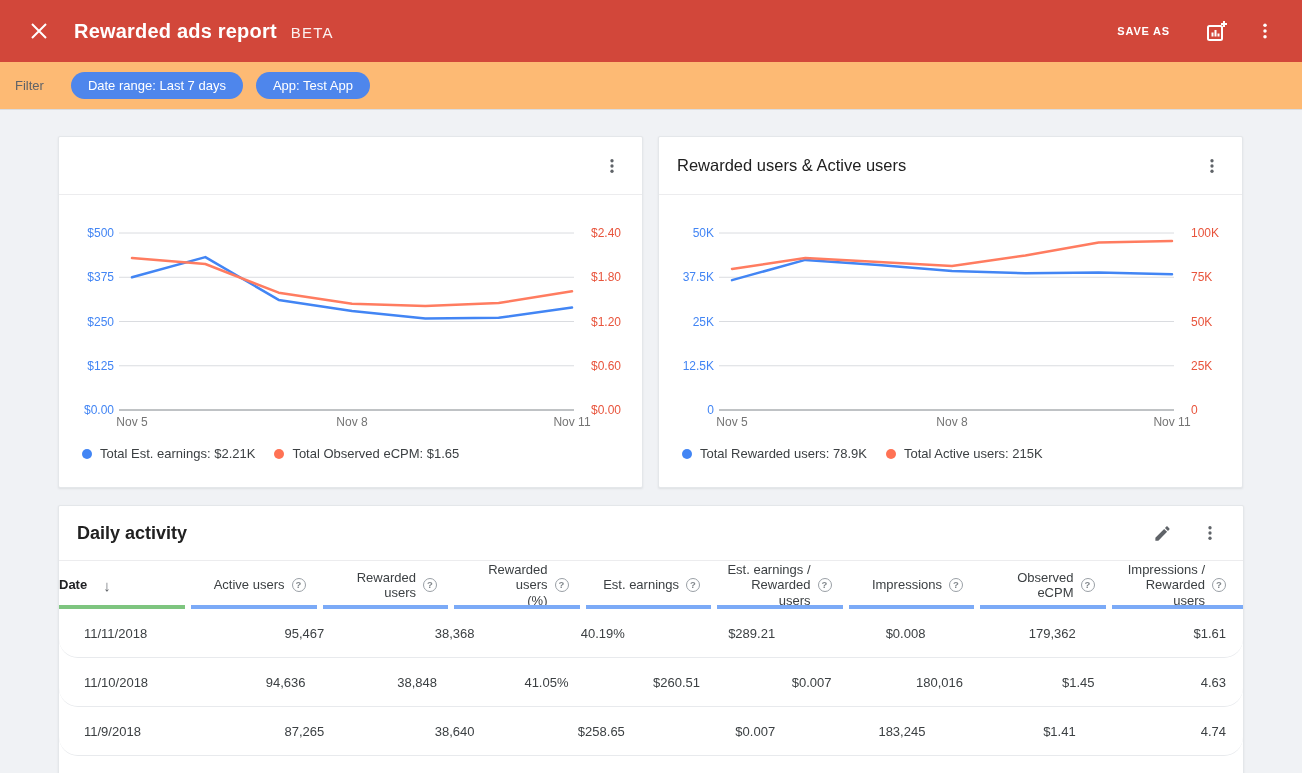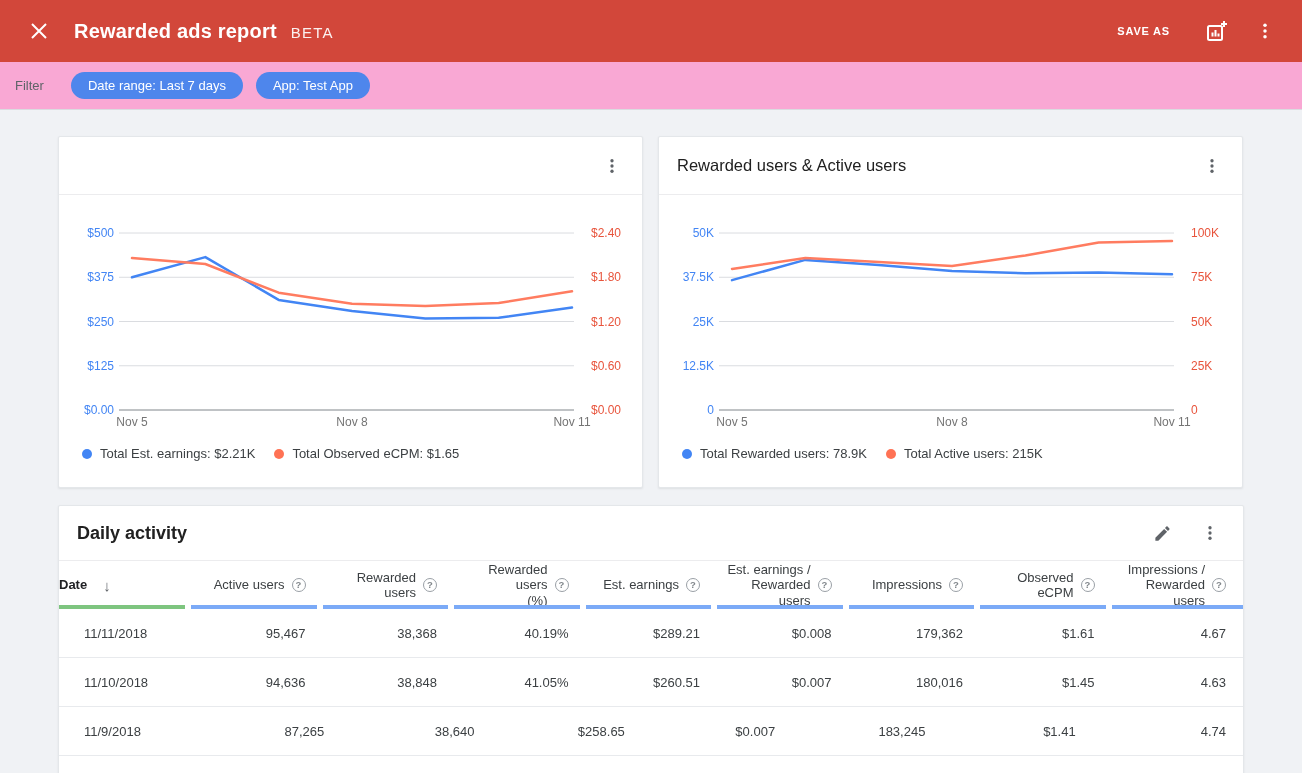--- a/index.html
+++ b/index.html
@@ -13,21 +13,21 @@
              cursor:pointer; flex:none; }
   .close-btn { margin-right:22px; }
   .titlewrap { display:flex; align-items:baseline; }
   .apptitle { font-size:20px; font-weight:700; letter-spacing:.2px; }
   .beta { font-size:15px; letter-spacing:1.2px; margin-left:14px; opacity:.92; }
   .spacer { flex:1; }
   .saveas { font-size:11px; font-weight:700; letter-spacing:.8px; margin-right:34px; cursor:pointer; }
   .appbar .iconbtn + .iconbtn { margin-left:22px; }
 
   
-  .filterbar { height:48px; background:#f9a8d4; border-bottom:1px solid #dadce0;
+  .filterbar { height:48px; background:#fdba74; border-bottom:1px solid #dadce0;
                display:flex; align-items:center; padding-left:15px; }
   .filter-label { font-size:13px; color:#5f6368; margin-right:27px; }
   .chip { height:27px; border-radius:14px; background:var(--chip-blue); color:#fff;
           font-size:13px; display:flex; align-items:center; padding:0 17px;
           margin-right:13px; cursor:pointer; white-space:nowrap; }
 
   
   .content { padding:26px 58px 0; }
   .charts-row { display:flex; gap:15px; margin-bottom:17px; }
   .card { background:#fff; border:1px solid #e4e7ea; border-radius:2px;
@@ -55,21 +55,21 @@
   .th .underline { position:absolute; bottom:0; left:0; right:6px; height:4px; }
   .th:last-child .underline { right:0; }
   .th.date { width:132px; font-weight:700; color:#202124; }
   .th.num { flex:1; justify-content:flex-end; padding-right:17px; gap:7px; cursor:pointer; }
   .th .lbl { white-space:pre-line; line-height:1.18; text-align:right; }
   .th.date .lbl { text-align:left; }
   .sort { color:#5f6368; font-size:15px; font-weight:400; margin-left:16px; }
   .help { width:14px; height:14px; border:1px solid #9aa0a6; border-radius:50%;
           color:#80868b; font-size:9.5px; line-height:1; display:flex; align-items:center;
           justify-content:center; flex:none; cursor:pointer; font-weight:700; }
-  .tr { display:flex; height:49px; border-bottom:1px solid #e8eaed; }
+  .tr { display:flex; height:49px; border-bottom:1px solid #e8eaed;border-radius:19px; }
   .tr.partial { border-bottom:none; height:20px; }
   .td { font-size:13px; color:#3c4043; display:flex; align-items:center; }
   .td.date { width:132px; padding-left:25px; }
   .td.num { flex:1; justify-content:flex-end; padding-right:17px; }
 </style>
 </head>
 <body>
 
 <header class="appbar">
   <div class="iconbtn close-btn">
@@ -271,21 +271,20 @@
     <div id="tbody">
         <div class="tr">
           <div class="td date">11/11/2018</div>
           <div class="td num">95,467</div>
           <div class="td num">38,368</div>
           <div class="td num">40.19%</div>
           <div class="td num">$289.21</div>
           <div class="td num">$0.008</div>
           <div class="td num">179,362</div>
           <div class="td num">$1.61</div>
-          <div class="td num">4.67</div>
         </div>
         <div class="tr">
           <div class="td date">11/10/2018</div>
           <div class="td num">94,636</div>
           <div class="td num">38,848</div>
           <div class="td num">41.05%</div>
           <div class="td num">$260.51</div>
           <div class="td num">$0.007</div>
           <div class="td num">180,016</div>
           <div class="td num">$1.45</div>

